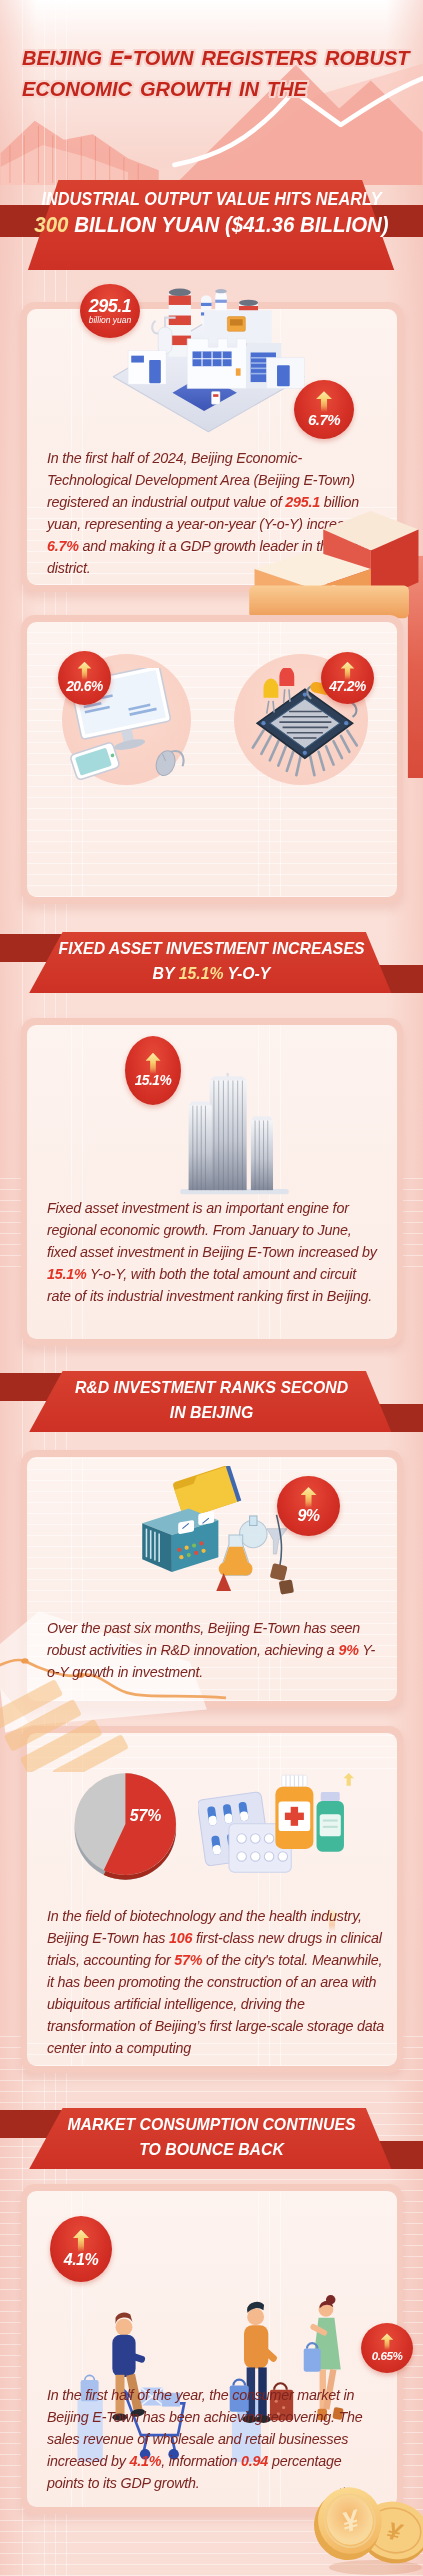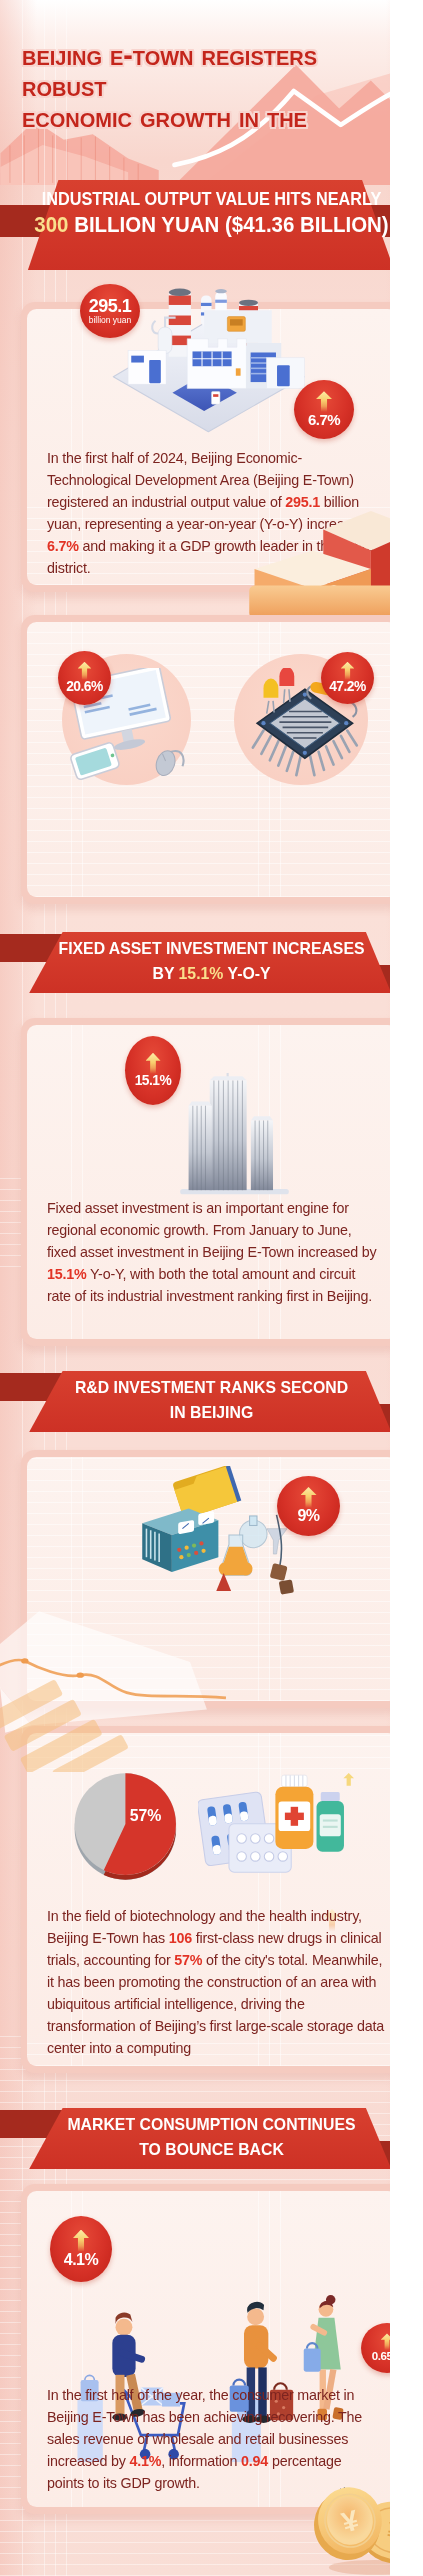--- a/index.html
+++ b/index.html
@@ -1,18 +1,18 @@
 <!DOCTYPE html>
 <html style="font-size:8.5px"><head>
 <meta charset="utf-8">
 <style>
   html,body{margin:0;padding:0;}
-  .page{position:relative;width:390px;height:2576px;overflow:hidden;
+  .page{position:relative;width:423px;height:2576px;overflow:hidden;
     font-family:"Liberation Sans",sans-serif;
-    background:linear-gradient(180deg,#ffffff 0px,#fdf0ec 37px,#f8d6cd 159px,#f9dcd4 370px,#fbe2da 741px,#f9dcd4 1270px,#fadfd7 1799px,#f8d9d1 2275px,#f9ded6 2576px);}
+    background:linear-gradient(180deg,#ffffff 0px,#fdf0ec 37px,#f8d6cd 159px,#f9dcd4 370px,#fbe2da 741px,#f9dcd4 1270px,#fadfd7 1799px,#f8d9d1 2275px,#f9ded6 2576px);font-style:italic;}
   .abs{position:absolute;}
   .edge-shade{position:absolute;inset:0;
     background:linear-gradient(90deg,rgba(242,182,170,.45) 0,rgba(242,182,170,0) 37px,rgba(242,182,170,0) 386px,rgba(242,182,170,.45) 423px);}
   .grid{position:absolute;inset:0;
     background-image:repeating-linear-gradient(0deg,rgba(255,255,255,.42) 0 0.5px,transparent 0.5px 11px),
                      repeating-linear-gradient(90deg,rgba(255,255,255,.42) 0 0.5px,transparent 0.5px 11px);}
   
   .title{position:absolute;left:22px;top:40px;margin:0;font-weight:800;
     font-variant:small-caps;text-transform:lowercase;
     font-size:28.6px;line-height:31px;color:#c3251b;letter-spacing:0px;
@@ -431,20 +431,21 @@
       <rect x="268" y="216" width="25" height="25" rx="4" fill="#7a4e33" transform="rotate(-10 280 228)"></rect>
       <polygon points="148,236 176,236 162,202" fill="#c23c2e"></polygon>
     </g>
   </svg>
 
   <div class="badge" style="left:277px;top:1476px;width:63px;height:60px">
     <div class="up-arrow" style="width:16px;height:21px"></div>
     <div class="b-val" style="font-size:16px">9%</div>
   </div>
 
+  <div class="para" style="left:47px;top:1617px;width:333px"><span>Over the past six months, Beijing E-Town has seen robust activities in R&amp;D innovation, achieving a </span><span class="seg-r">9%</span><span> Y-o-Y growth in investment.</span></div>
 
   <svg class="abs" style="left:66px;top:1767px" width="122" height="119" viewBox="0 0 230 225">
     <circle cx="112" cy="117" r="96" fill="#9fa6ad"></circle>
     <path d="M112,117 L112,21 A96,96 0 1 1 71,204 Z" fill="#a2291c"></path>
     <circle cx="112" cy="108" r="96" fill="#c9c9c9"></circle>
     <path d="M112,108 L112,12 A96,96 0 1 1 71,195 Z" fill="#d5352a"></path>
     <text x="150" y="102" font-family="Liberation Sans, sans-serif" font-size="30" font-weight="bold" fill="#ffffff" text-anchor="middle">57%</text>
   </svg>
 
   <svg class="abs" style="left:198px;top:1772px" width="159" height="115" viewBox="0 0 300 218">

